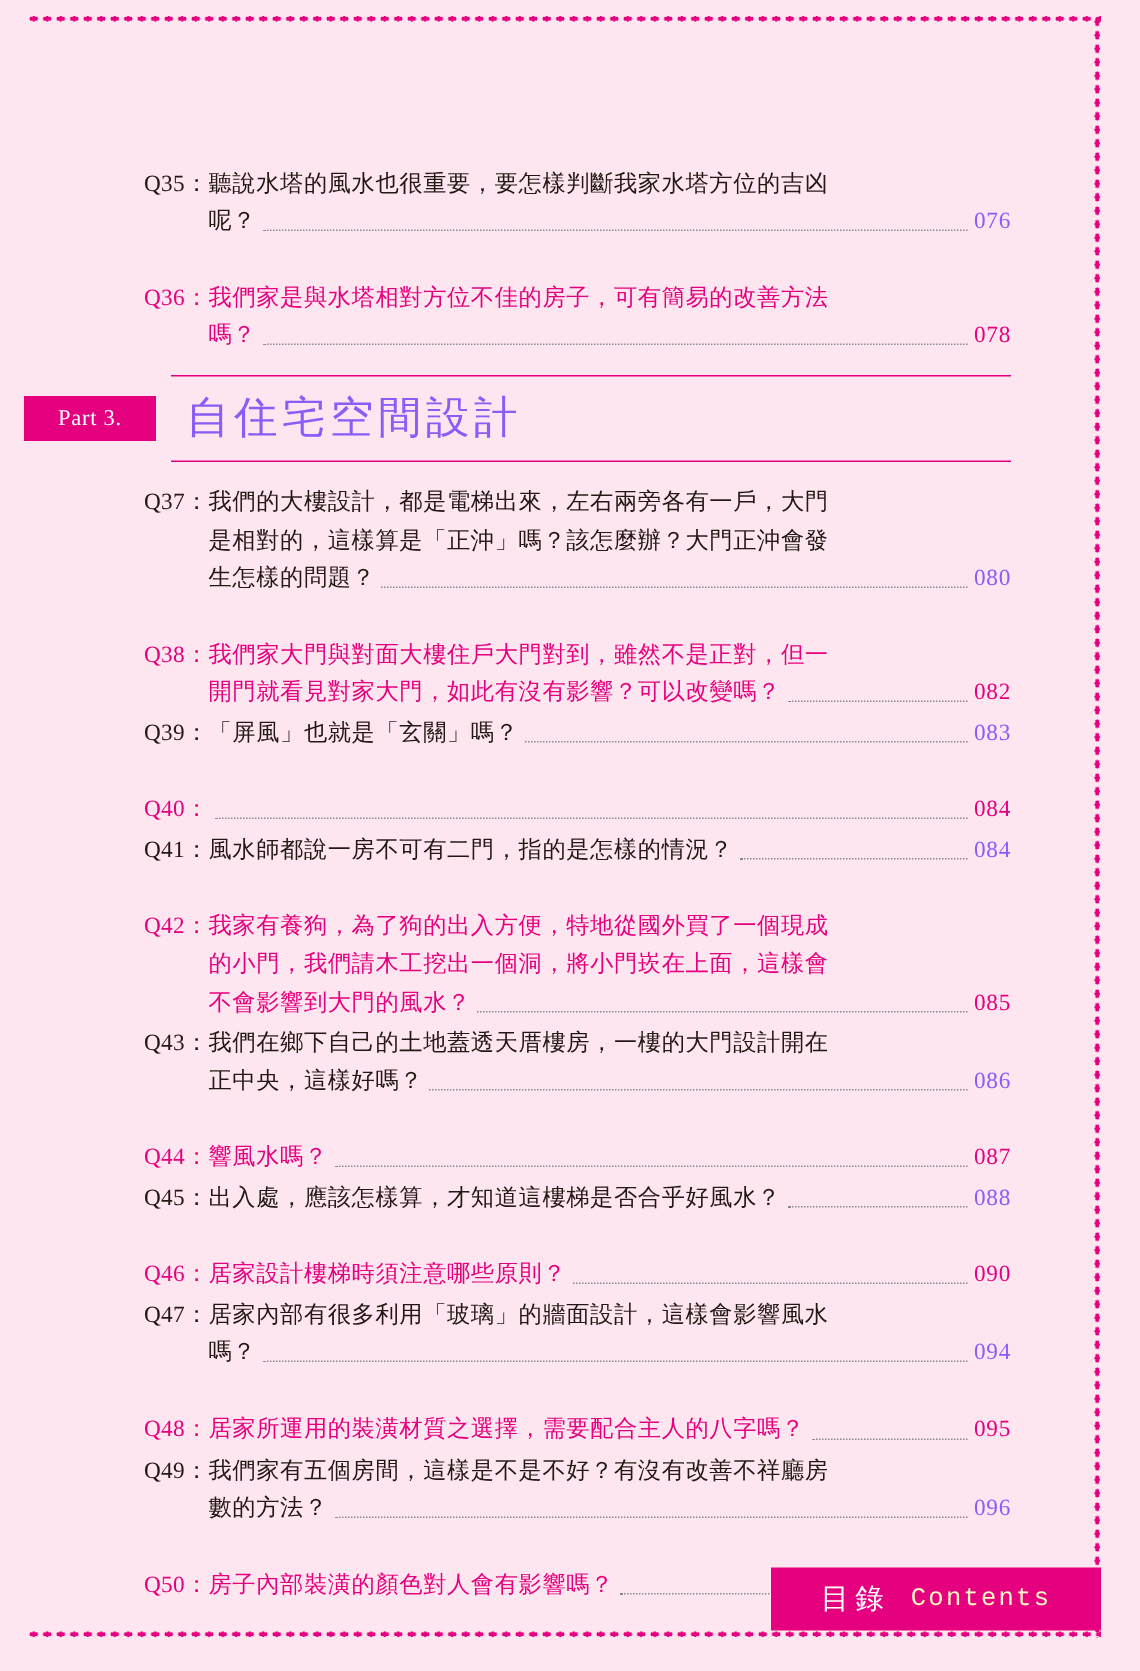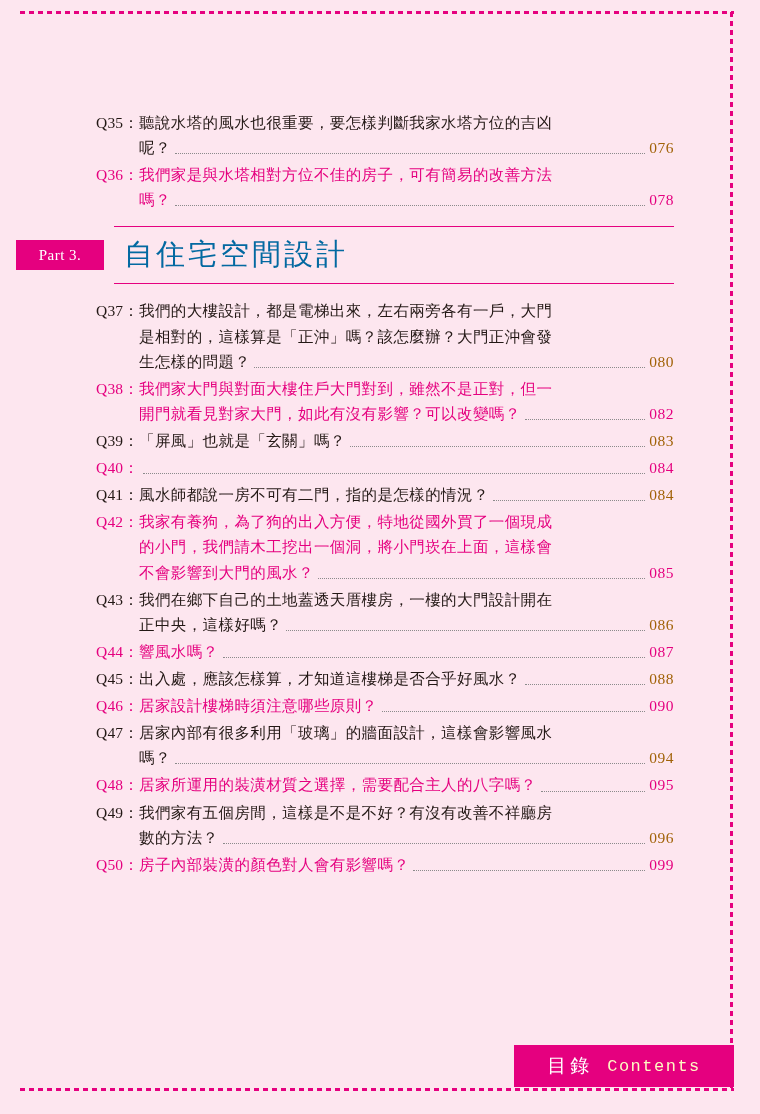--- a/index.html
+++ b/index.html
@@ -79,35 +79,35 @@
   }
   .entry .qbody {
     flex: 1 1 auto;
     font-size: 15.5px;
     line-height: 1.62;
     color: #231815;
     letter-spacing: 0.4px;
     position: relative;
   }
   .entry.pink .qno,
-  .entry.pink .qbody { color: #e5007f; }
+  .entry.pink .qbody { color: #e5007f; margin-top: 24px; }
   
   .leader {
     flex: 1 1 auto;
     min-width: 10px;
     border-bottom: 1.5px dotted #8b8b8b;
     margin: 0 4px 6px 4px;
     height: 0;
     align-self: flex-end;
   }
   .pageno {
     flex: 0 0 auto;
     font-family: "Liberation Serif", serif;
     font-size: 15.5px;
-    color: #a16207;
+    color: #8b5cf6;
     align-self: flex-end;
     line-height: 1.62;
     letter-spacing: 0.5px;
   }
   .entry.pink .pageno { color: #e5007f; }
 
   .lastline {
     display: flex;
     align-items: flex-end;
   }
@@ -140,21 +140,21 @@
     top: 0;
     right: 0;
     border-top: 1.6px solid #e5007f;
     border-bottom: 1.6px solid #e5007f;
     height: 56px;
     display: flex;
     align-items: center;
   }
   .part-title {
     font-size: 29px;
-    color: #0369a1;
+    color: #8b5cf6;
     letter-spacing: 3px;
     padding-left: 10px;
     font-family: Liberation Mono, monospace;
   }
 
   
   .footer-bar {
     position: absolute;
     right: 18px;
     bottom: 27px;

